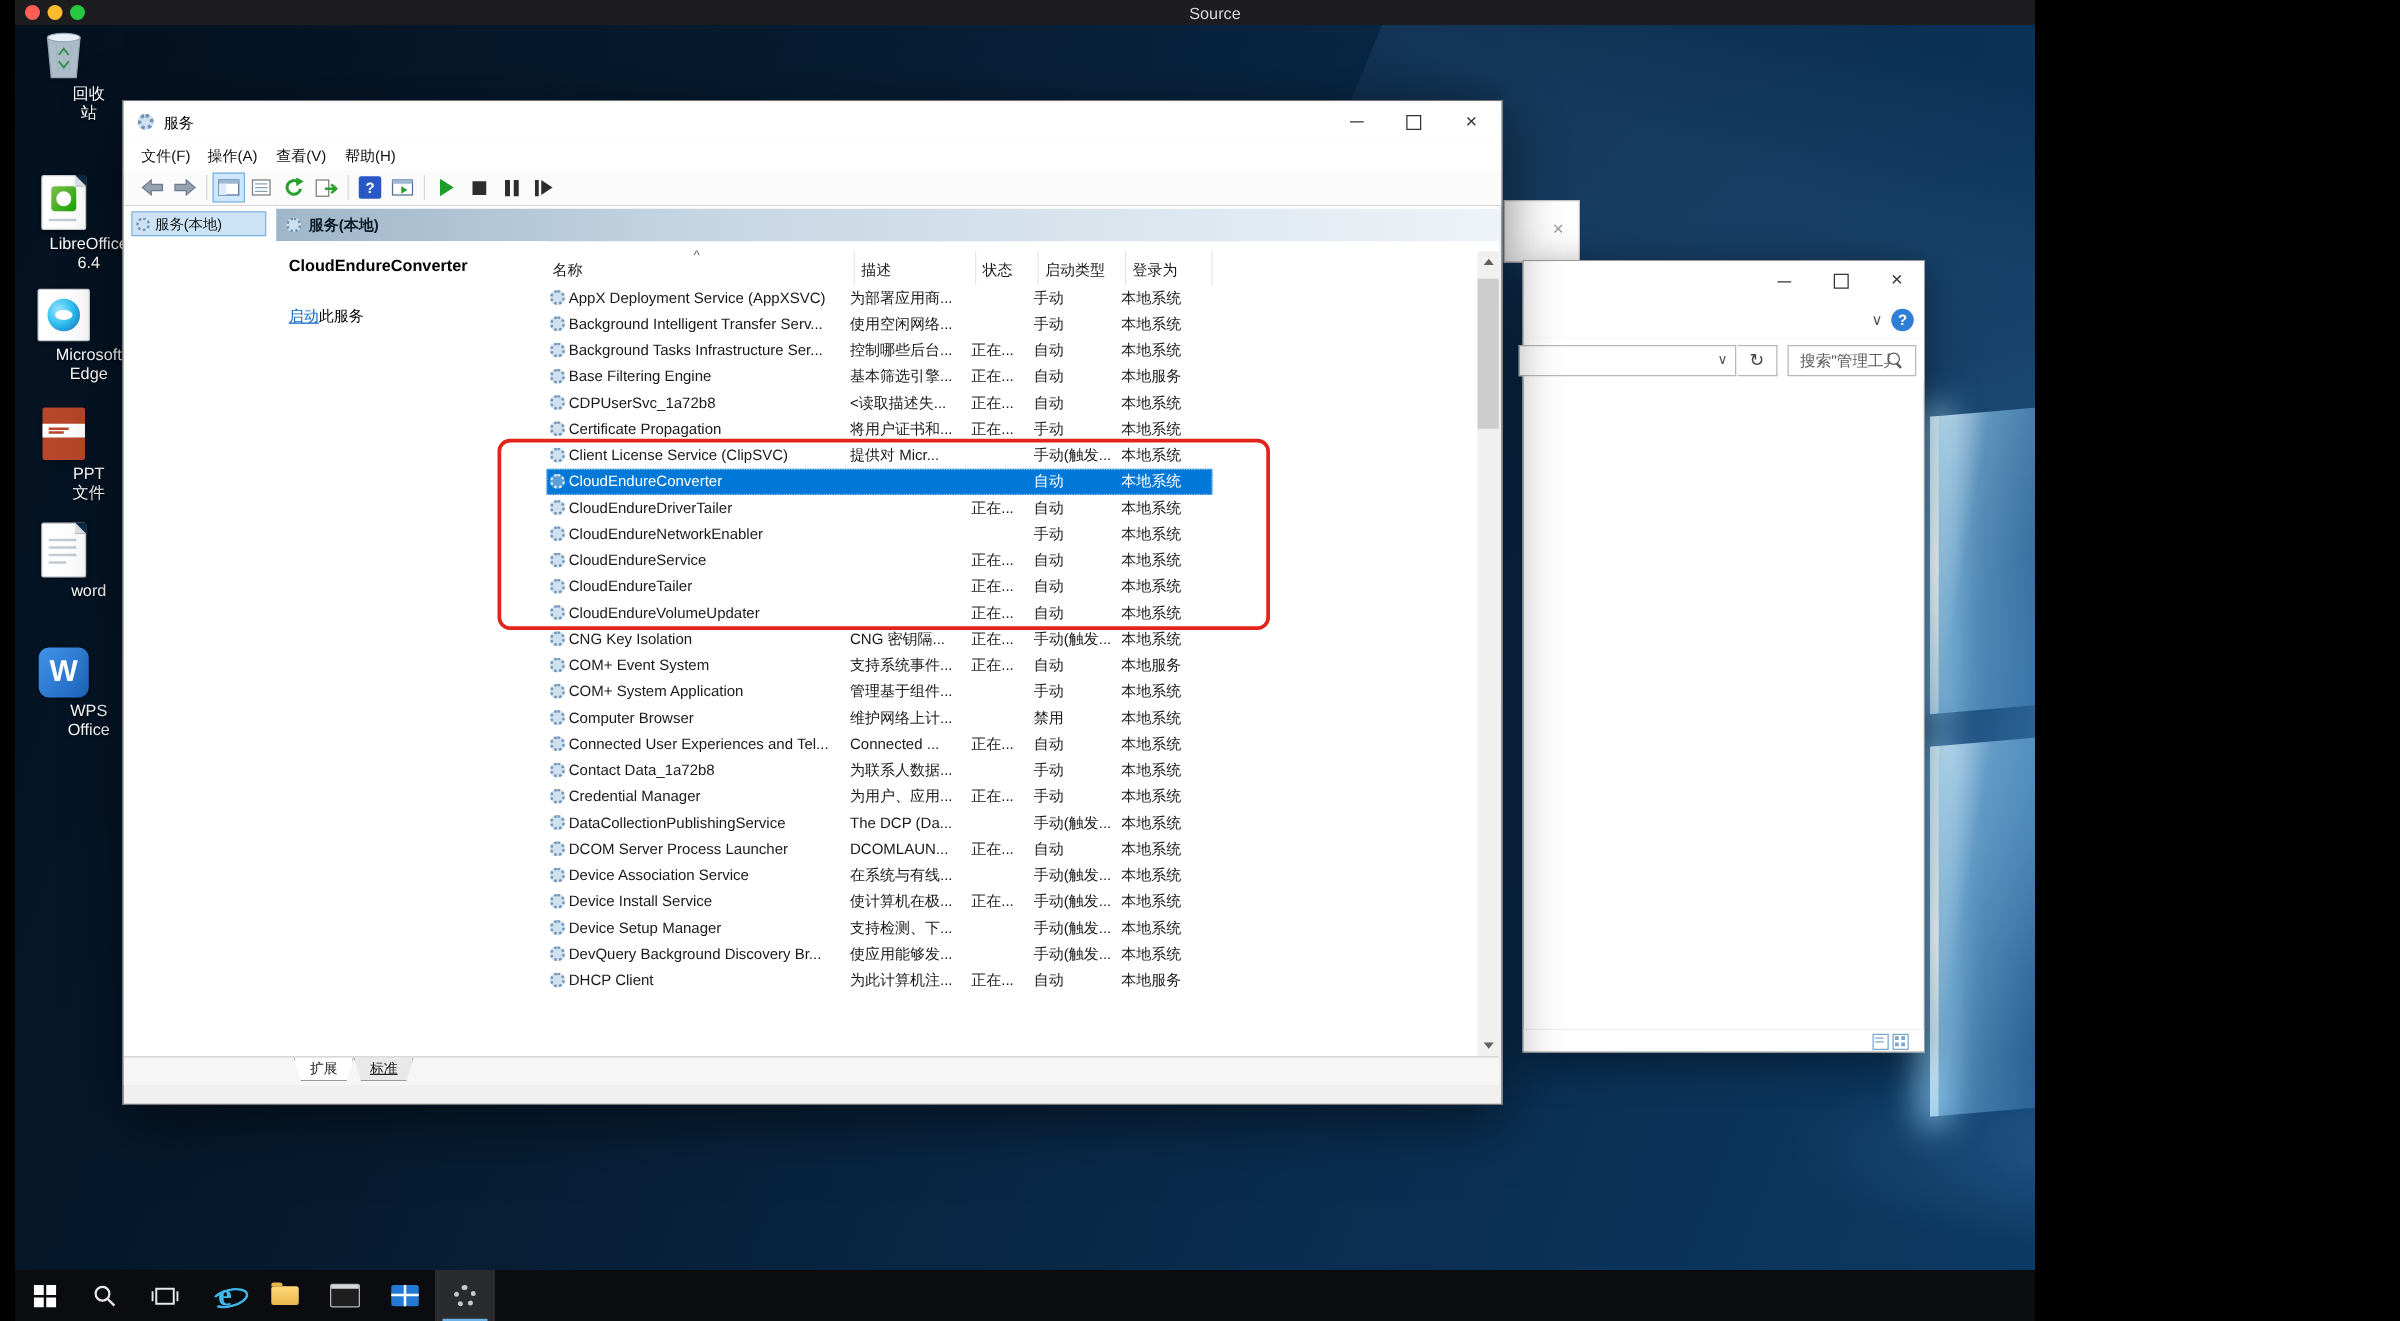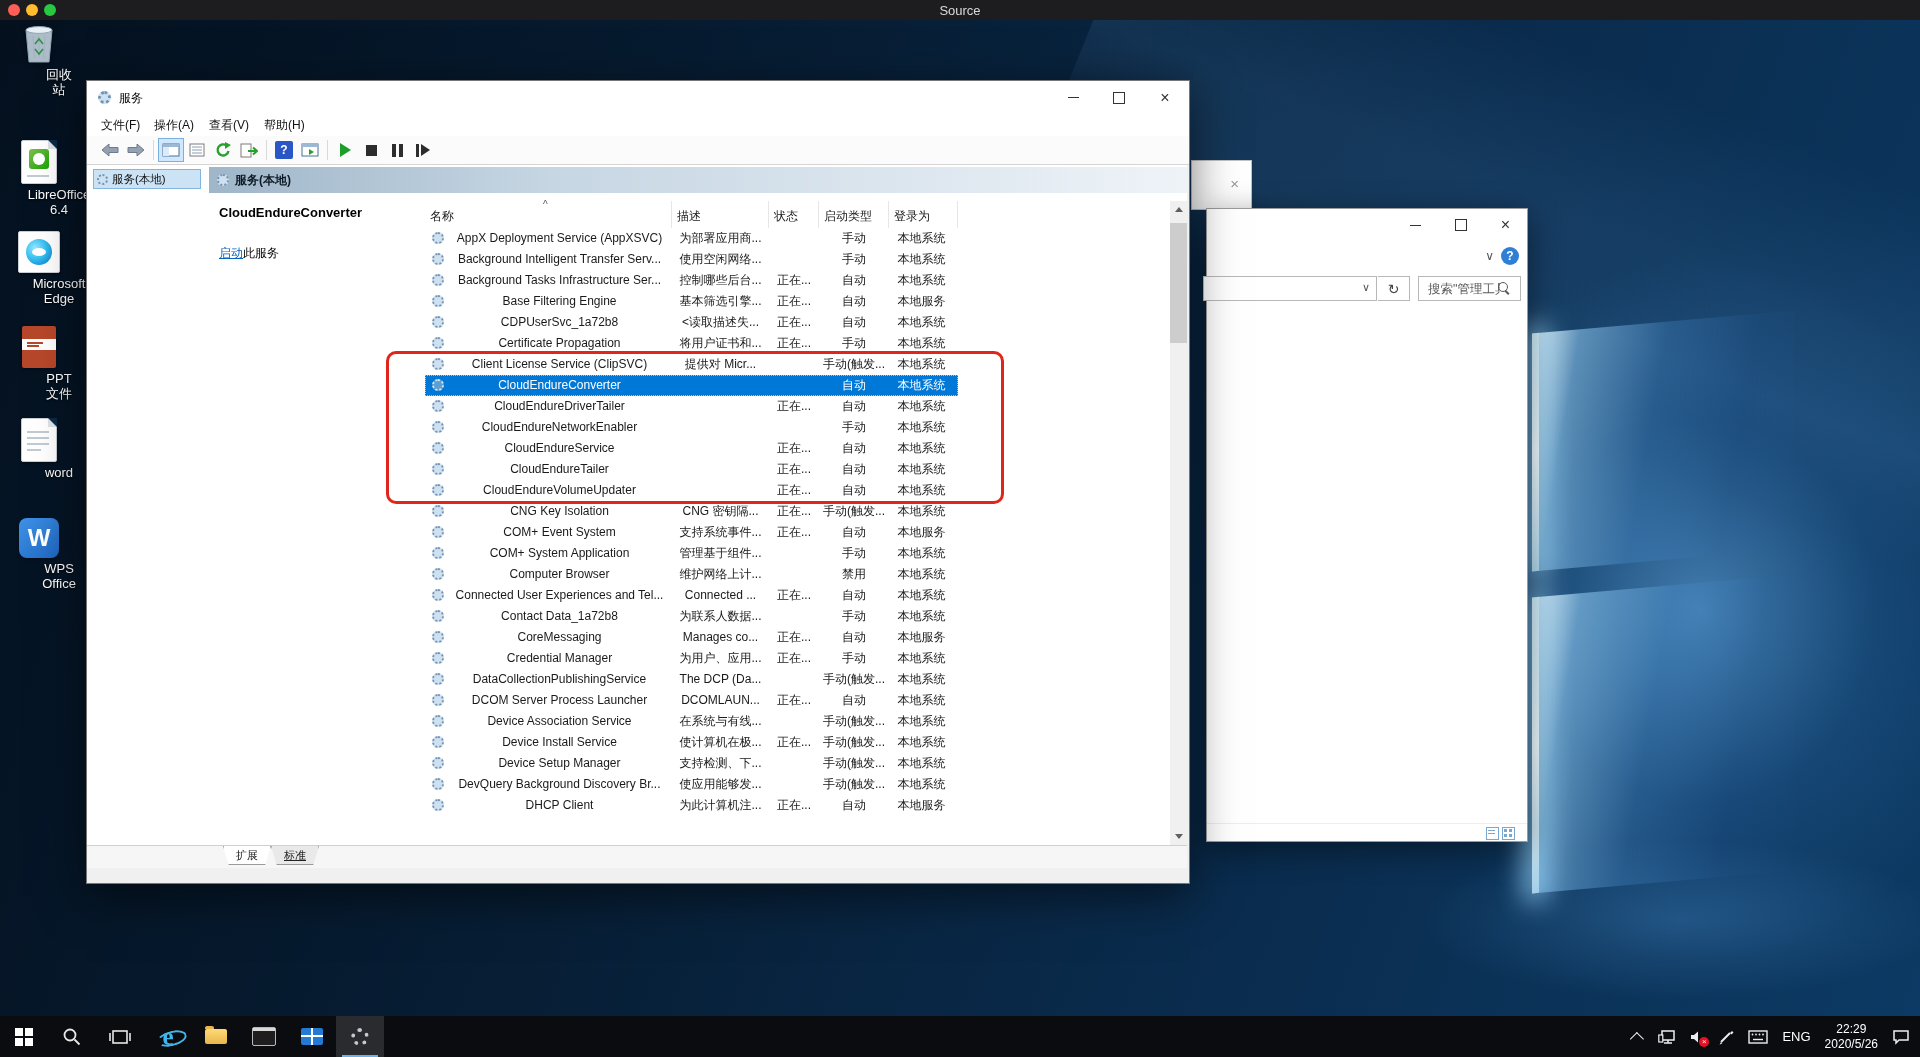--- a/index.html
+++ b/index.html
@@ -1,17 +1,18 @@
 <!DOCTYPE html>
 <html><head>
 <meta charset="utf-8">
 <style>
   html,body{margin:0;padding:0;background:#000;}
-  #stage{position:relative;width:1920px;height:1057px;overflow:hidden;
+  #stage{position:relative;width:1616px;height:1057px;overflow:hidden;
          font-family:"Liberation Sans","DejaVu Sans",sans-serif;
+         margin-left:12px;
          -webkit-font-smoothing:antialiased;}
   .abs{position:absolute;}
 
   
   #wallpaper{inset:0;z-index:0;
     background:linear-gradient(110deg,#04101e 0%,#071e35 38%,#0a2c4e 68%,#0c3a64 100%);}
   .ray{position:absolute;transform:rotate(22deg);transform-origin:left top;}
   #ray1{left:1150px;top:-120px;width:1100px;height:300px;
     background:linear-gradient(to bottom,transparent,rgba(120,190,255,.10),transparent);}
   #ray2{left:1200px;top:60px;width:1000px;height:200px;
@@ -140,21 +141,21 @@
   #sv-ext-title{position:absolute;left:10px;top:12px;font-size:13px;font-weight:bold;color:#000;}
   #sv-ext-link{position:absolute;left:10px;top:52px;font-size:12px;color:#000;}
   #sv-ext-link a{color:#0563c1;text-decoration:underline;cursor:pointer;}
 
   #sv-header{left:216px;top:36px;width:762px;height:27px;background:#fff;border-bottom:1px solid #e0e0e0;}
   .hcell{position:absolute;top:0;height:27px;line-height:30px;font-size:12px;color:#1a1a1a;
     padding-left:5px;box-sizing:border-box;border-right:1px solid #e6e6e6;white-space:nowrap;overflow:hidden;}
   #sort-caret{position:absolute;left:118px;top:-2px;font-size:10px;color:#555;}
 
   #sv-list{left:216px;top:63px;width:762px;height:617px;overflow:hidden;background:#fff;}
-  .svc-row{width:533px;height:21px;white-space:nowrap;position:relative;text-align:center;}
+  .svc-row{width:533px;height:21px;white-space:nowrap;position:relative;}
   .svc-row .gear-badge{display:inline-block;width:12px;height:12px;border-width:2px;margin:4px 3px 0 3px;vertical-align:top;}
   .svc-row .c{display:inline-block;vertical-align:top;height:21px;line-height:21px;font-size:12px;color:#1a1a1a;
     overflow:hidden;white-space:nowrap;}
   .c.n{width:225px;}.c.d{width:97px;}.c.s{width:50px;}.c.t{width:70px;}.c.l{width:65px;}
   .svc-row.selected{background:#0078d7;outline:1px dotted rgba(255,255,255,.6);outline-offset:-1px;}
   .svc-row.selected .c{color:#fff;}
   .svc-row.selected .gear-badge{border-color:#dbe9f5;background:#5c9fd4;}
 
   #sv-scroll{left:961px;top:36px;width:17px;height:644px;background:#f0f0f0;}
   .scr-arrow{position:absolute;left:0;width:17px;height:17px;display:flex;align-items:center;justify-content:center;}
@@ -444,21 +445,20 @@
             <div class="svc-row"><span class="gear-badge"></span><span class="c n">CloudEndureNetworkEnabler</span><span class="c d"></span><span class="c s"></span><span class="c t">手动</span><span class="c l">本地系统</span></div>
             <div class="svc-row"><span class="gear-badge"></span><span class="c n">CloudEndureService</span><span class="c d"></span><span class="c s">正在...</span><span class="c t">自动</span><span class="c l">本地系统</span></div>
             <div class="svc-row"><span class="gear-badge"></span><span class="c n">CloudEndureTailer</span><span class="c d"></span><span class="c s">正在...</span><span class="c t">自动</span><span class="c l">本地系统</span></div>
             <div class="svc-row"><span class="gear-badge"></span><span class="c n">CloudEndureVolumeUpdater</span><span class="c d"></span><span class="c s">正在...</span><span class="c t">自动</span><span class="c l">本地系统</span></div>
             <div class="svc-row"><span class="gear-badge"></span><span class="c n">CNG Key Isolation</span><span class="c d">CNG 密钥隔...</span><span class="c s">正在...</span><span class="c t">手动(触发...</span><span class="c l">本地系统</span></div>
             <div class="svc-row"><span class="gear-badge"></span><span class="c n">COM+ Event System</span><span class="c d">支持系统事件...</span><span class="c s">正在...</span><span class="c t">自动</span><span class="c l">本地服务</span></div>
             <div class="svc-row"><span class="gear-badge"></span><span class="c n">COM+ System Application</span><span class="c d">管理基于组件...</span><span class="c s"></span><span class="c t">手动</span><span class="c l">本地系统</span></div>
             <div class="svc-row"><span class="gear-badge"></span><span class="c n">Computer Browser</span><span class="c d">维护网络上计...</span><span class="c s"></span><span class="c t">禁用</span><span class="c l">本地系统</span></div>
             <div class="svc-row"><span class="gear-badge"></span><span class="c n">Connected User Experiences and Tel...</span><span class="c d">Connected ...</span><span class="c s">正在...</span><span class="c t">自动</span><span class="c l">本地系统</span></div>
             <div class="svc-row"><span class="gear-badge"></span><span class="c n">Contact Data_1a72b8</span><span class="c d">为联系人数据...</span><span class="c s"></span><span class="c t">手动</span><span class="c l">本地系统</span></div>
-            <div class="svc-row"><span class="gear-badge"></span><span class="c n">CoreMessaging</span><span class="c d">Manages co...</span><span class="c s">正在...</span><span class="c t">自动</span><span class="c l">本地服务</span></div>
             <div class="svc-row"><span class="gear-badge"></span><span class="c n">Credential Manager</span><span class="c d">为用户、应用...</span><span class="c s">正在...</span><span class="c t">手动</span><span class="c l">本地系统</span></div>
             <div class="svc-row"><span class="gear-badge"></span><span class="c n">DataCollectionPublishingService</span><span class="c d">The DCP (Da...</span><span class="c s"></span><span class="c t">手动(触发...</span><span class="c l">本地系统</span></div>
             <div class="svc-row"><span class="gear-badge"></span><span class="c n">DCOM Server Process Launcher</span><span class="c d">DCOMLAUN...</span><span class="c s">正在...</span><span class="c t">自动</span><span class="c l">本地系统</span></div>
             <div class="svc-row"><span class="gear-badge"></span><span class="c n">Device Association Service</span><span class="c d">在系统与有线...</span><span class="c s"></span><span class="c t">手动(触发...</span><span class="c l">本地系统</span></div>
             <div class="svc-row"><span class="gear-badge"></span><span class="c n">Device Install Service</span><span class="c d">使计算机在极...</span><span class="c s">正在...</span><span class="c t">手动(触发...</span><span class="c l">本地系统</span></div>
             <div class="svc-row"><span class="gear-badge"></span><span class="c n">Device Setup Manager</span><span class="c d">支持检测、下...</span><span class="c s"></span><span class="c t">手动(触发...</span><span class="c l">本地系统</span></div>
             <div class="svc-row"><span class="gear-badge"></span><span class="c n">DevQuery Background Discovery Br...</span><span class="c d">使应用能够发...</span><span class="c s"></span><span class="c t">手动(触发...</span><span class="c l">本地系统</span></div>
             <div class="svc-row"><span class="gear-badge"></span><span class="c n">DHCP Client</span><span class="c d">为此计算机注...</span><span class="c s">正在...</span><span class="c t">自动</span><span class="c l">本地服务</span></div>
           </div>
 

